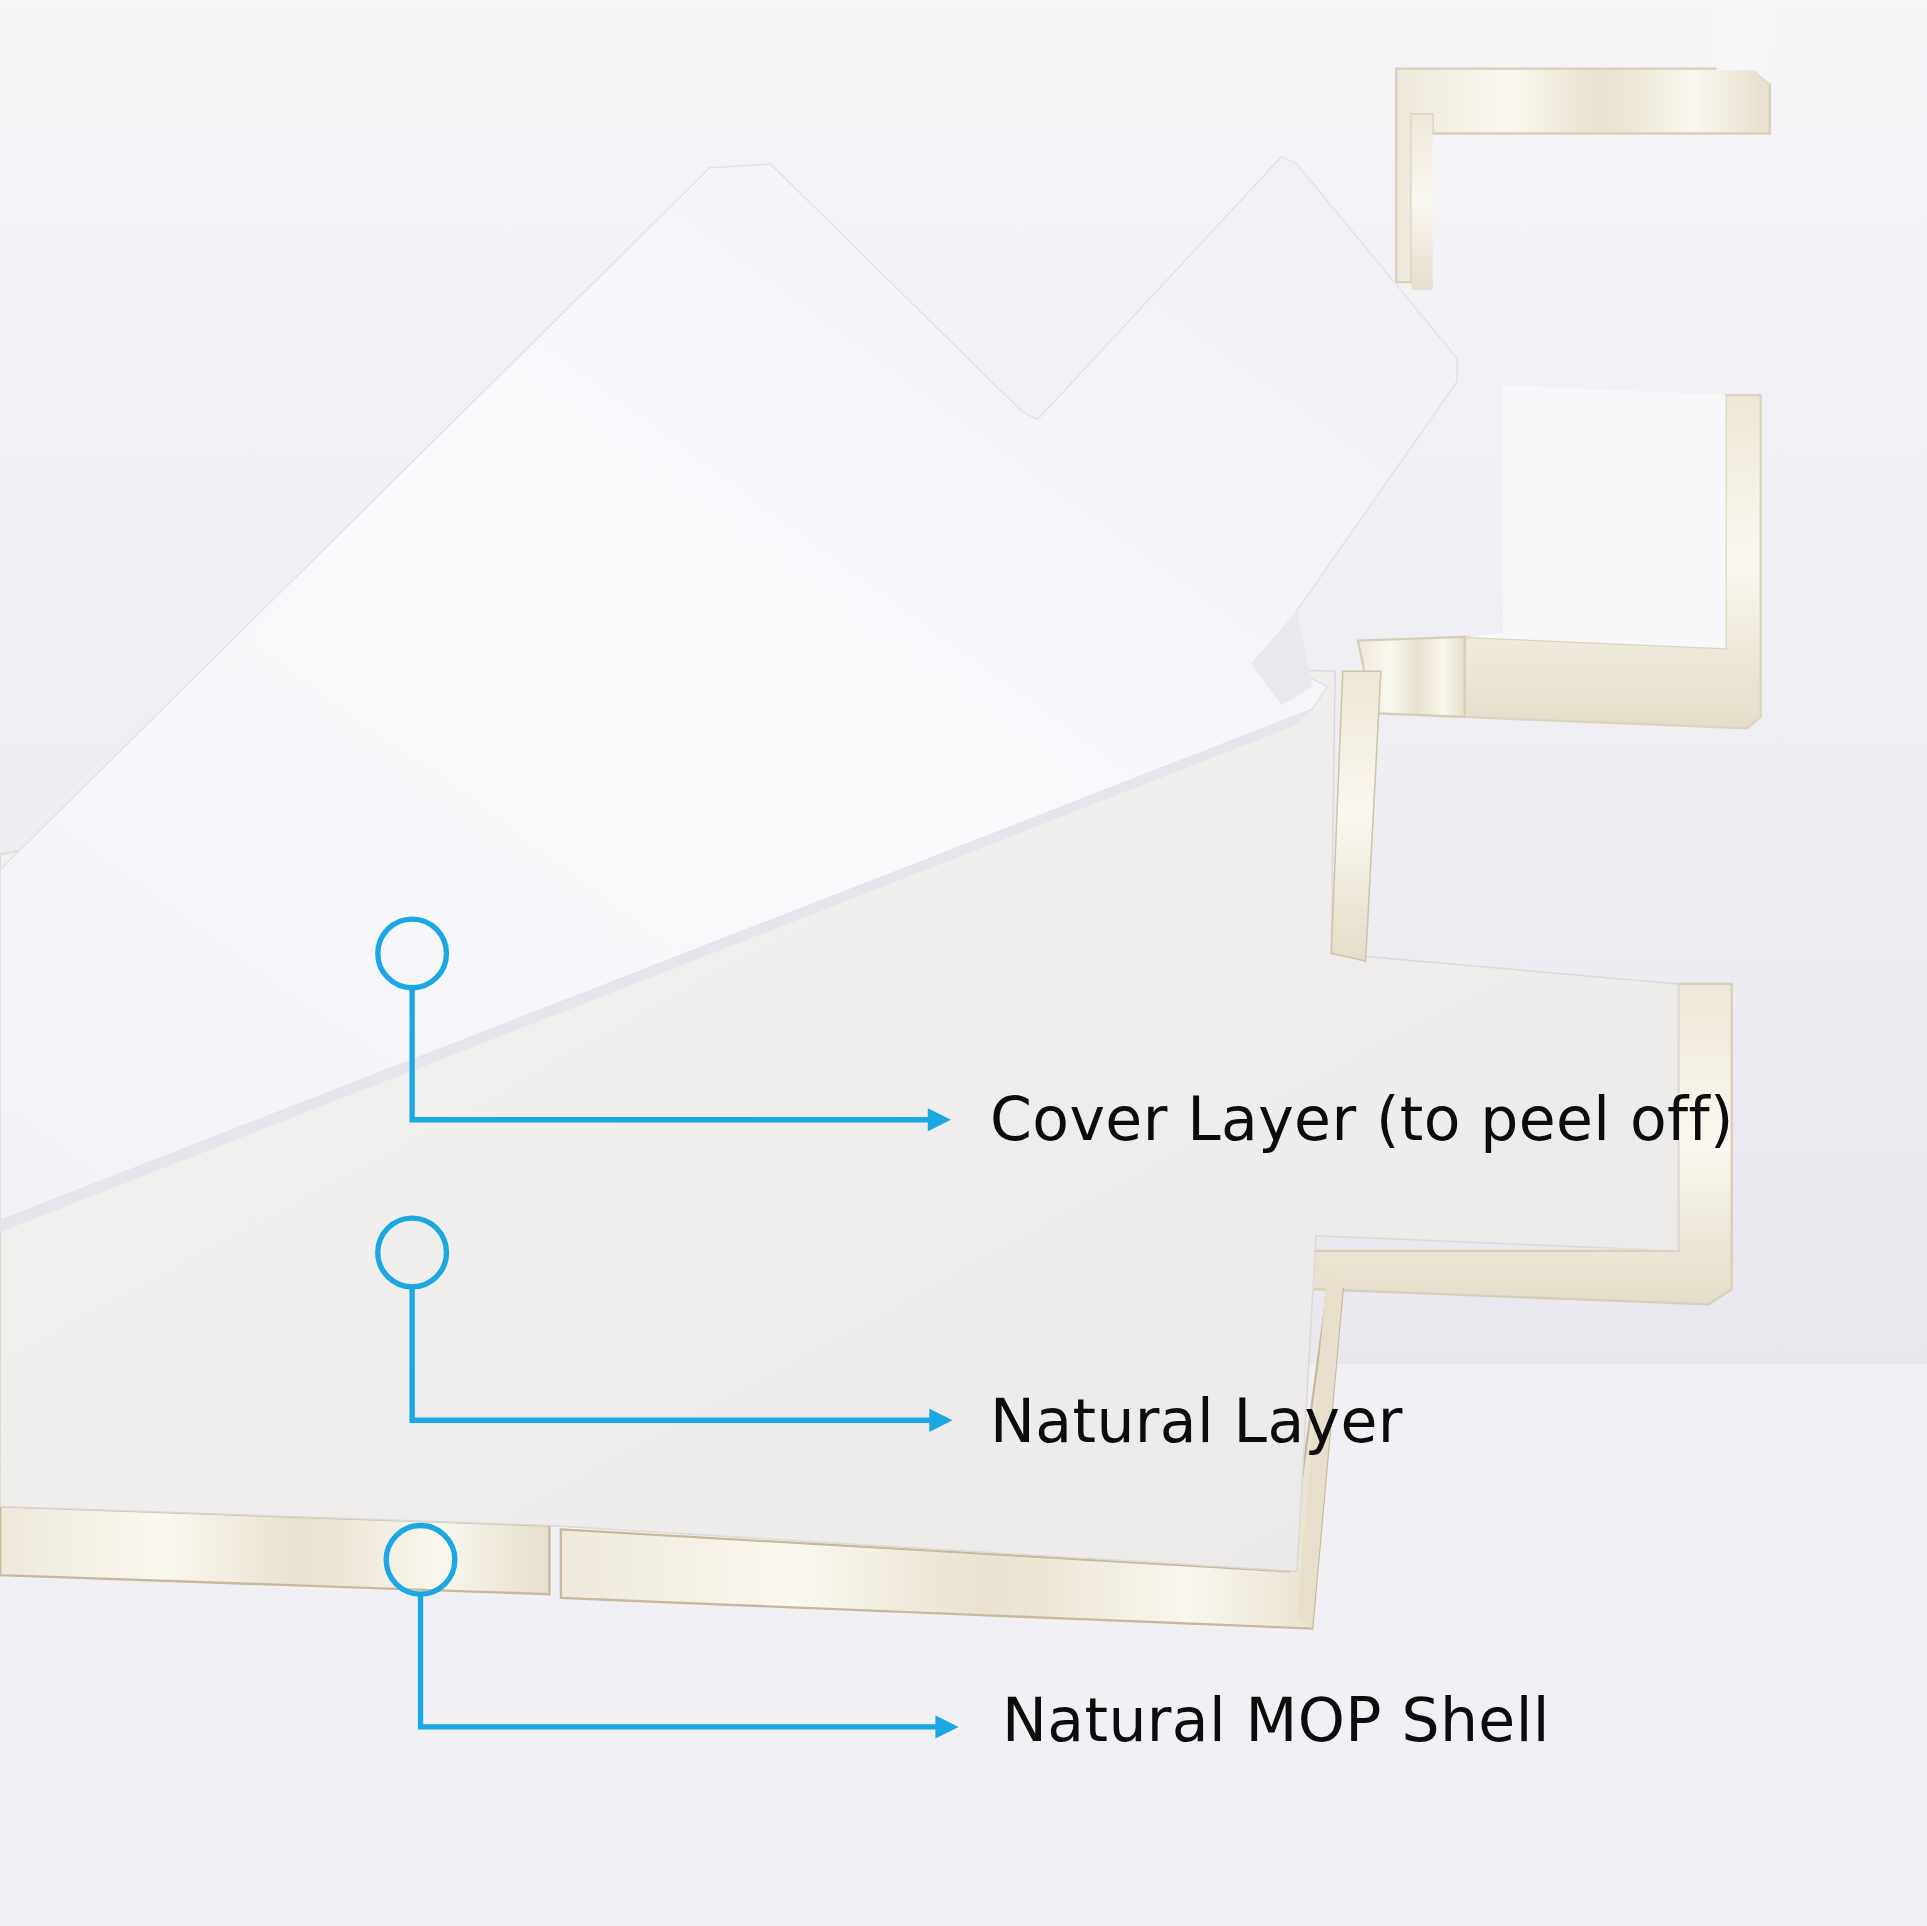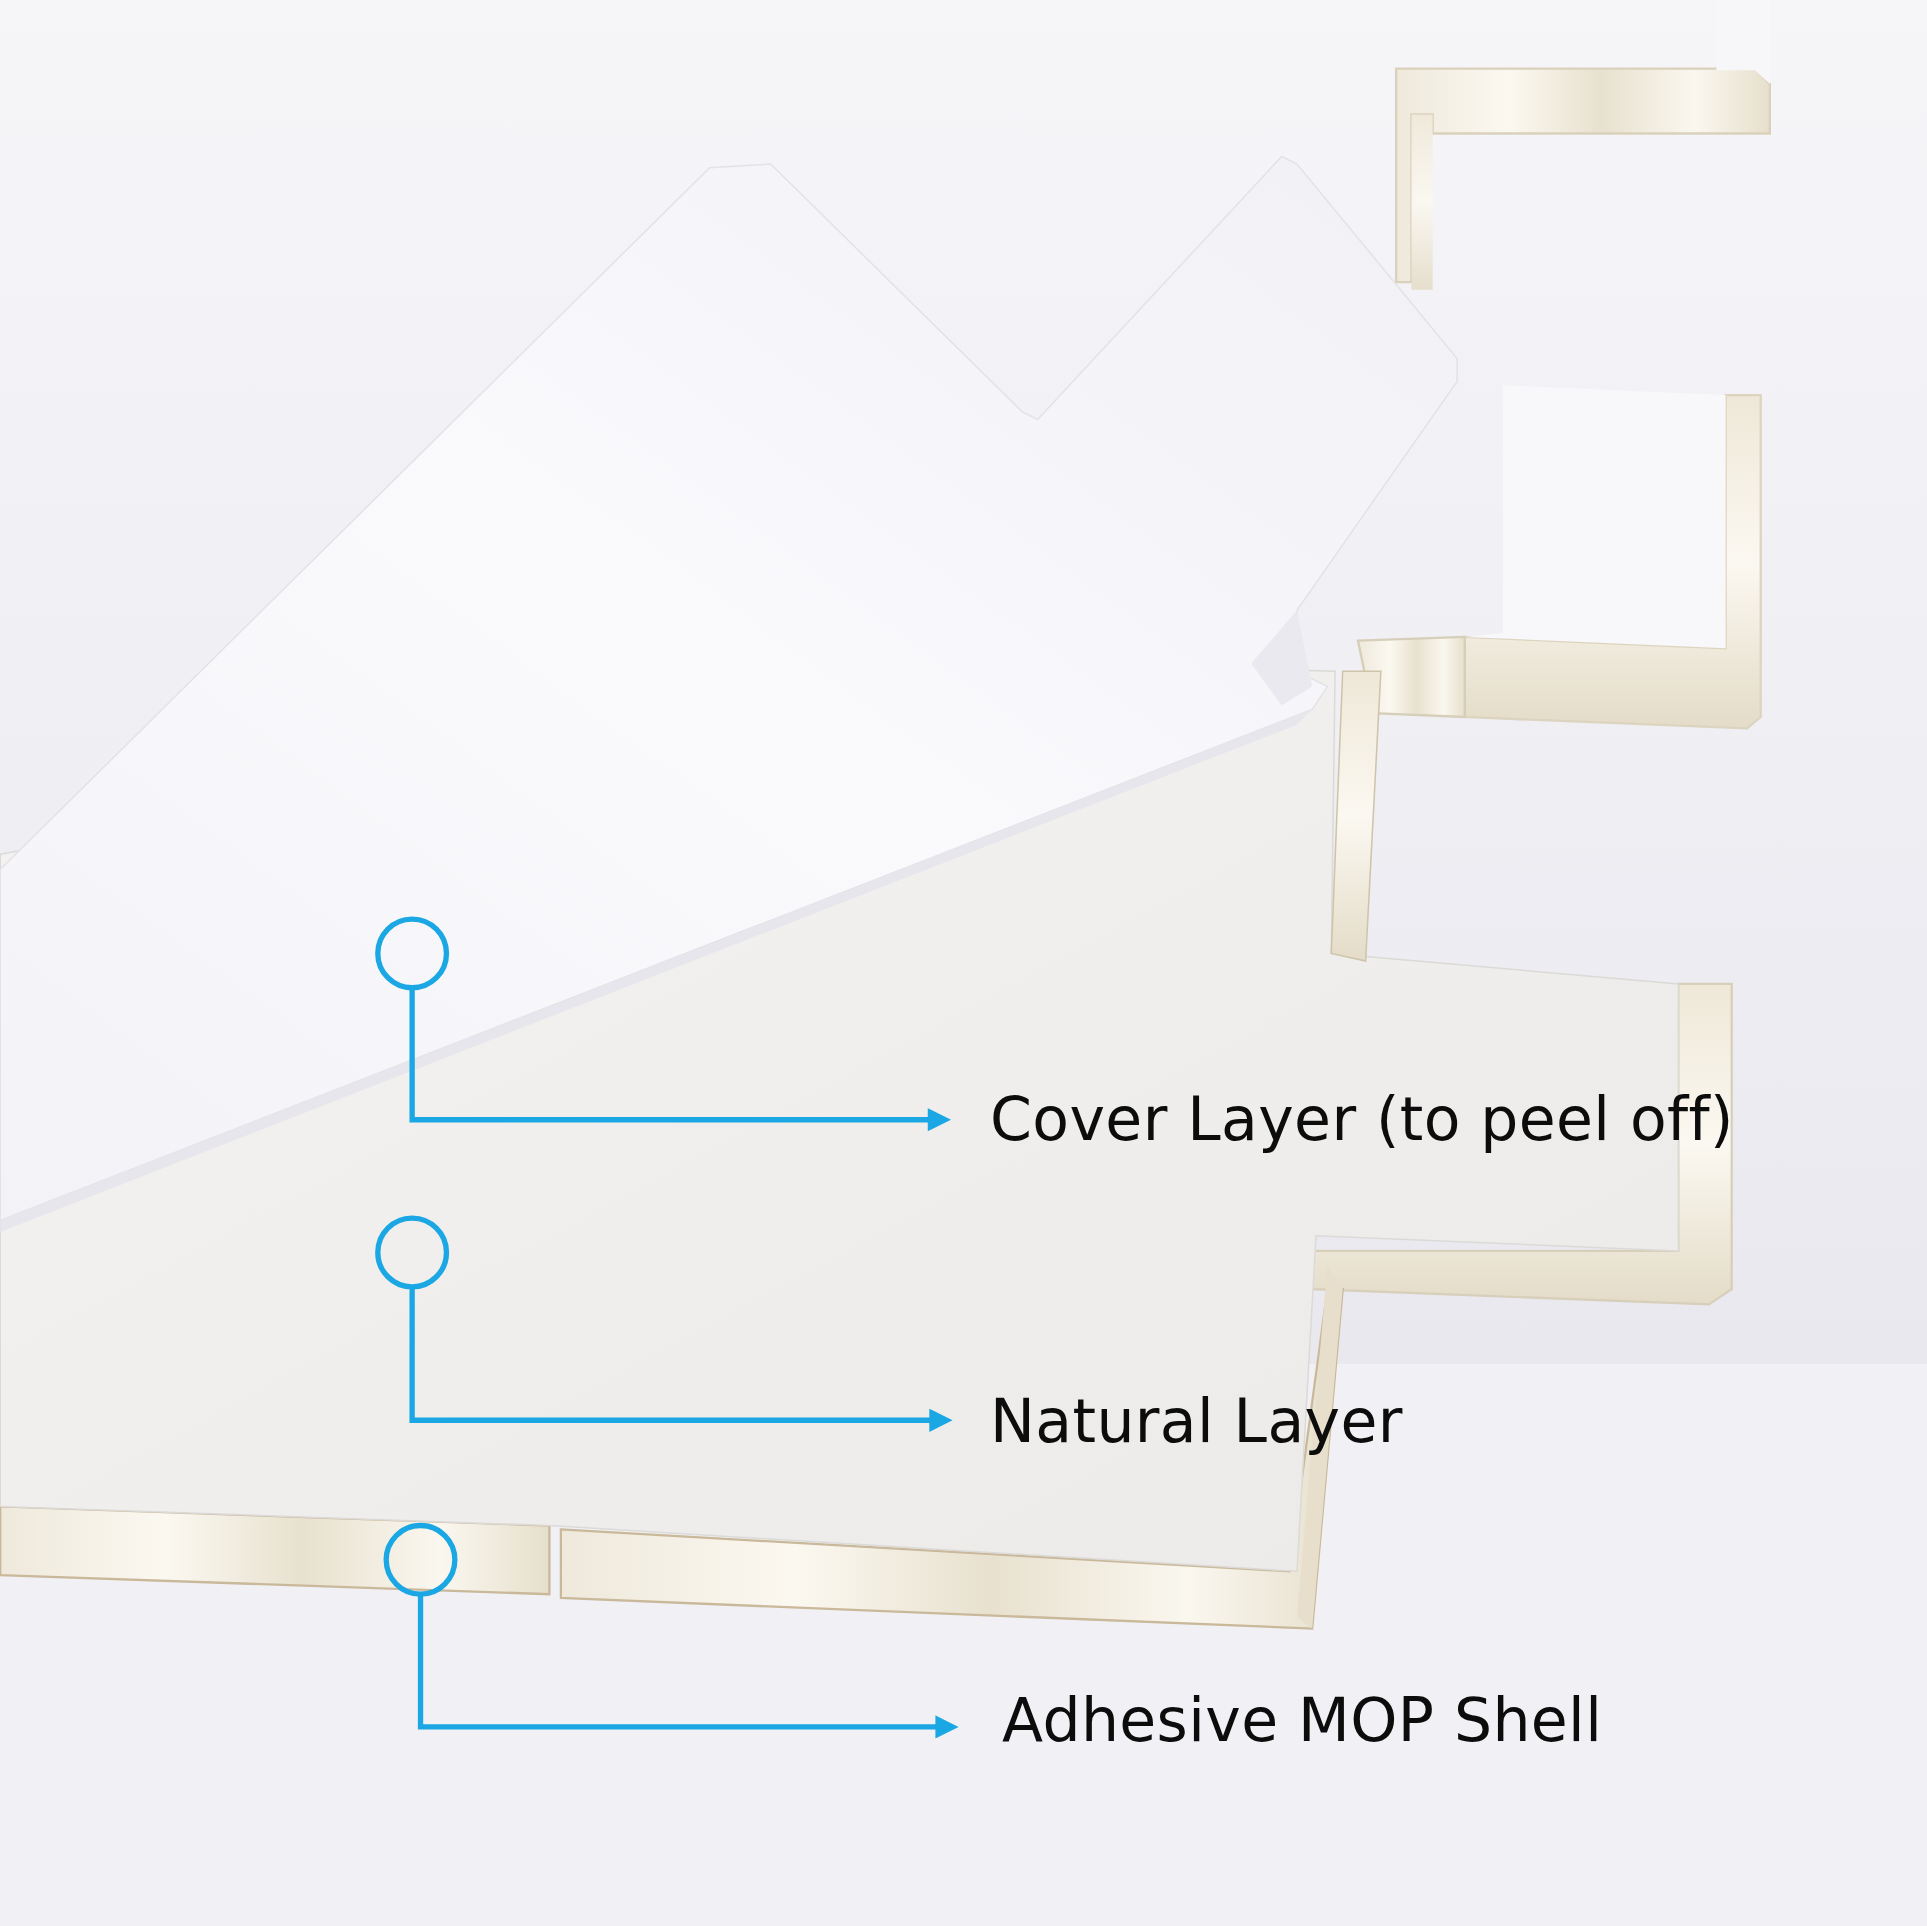--- a/index.html
+++ b/index.html
@@ -85,15 +85,15 @@
     </g>
     <g stroke="#1aa7e4" fill="none" stroke-width="7">
       <circle cx="551" cy="2045" r="45"></circle>
       <path d="M551 2090 L551 2264 L1230 2264"></path>
       <path d="M1228 2252 L1252 2264 L1228 2276 Z" fill="#1aa7e4" stroke-width="4"></path>
     </g>
   </svg>
 
   <div class="callout-label" style="left:990px; top:1089px;">Cover Layer (to peel off)</div>
   <div class="callout-label" style="left:990px; top:1391px;">Natural Layer</div>
-  <div class="callout-label" style="left:1002px; top:1690px;">Adhesive MOP Shell</div>
+  <div class="callout-label" style="left:1002px; top:1690px;">Natural MOP Shell</div>
 </div>
 
 
 </body></html>

